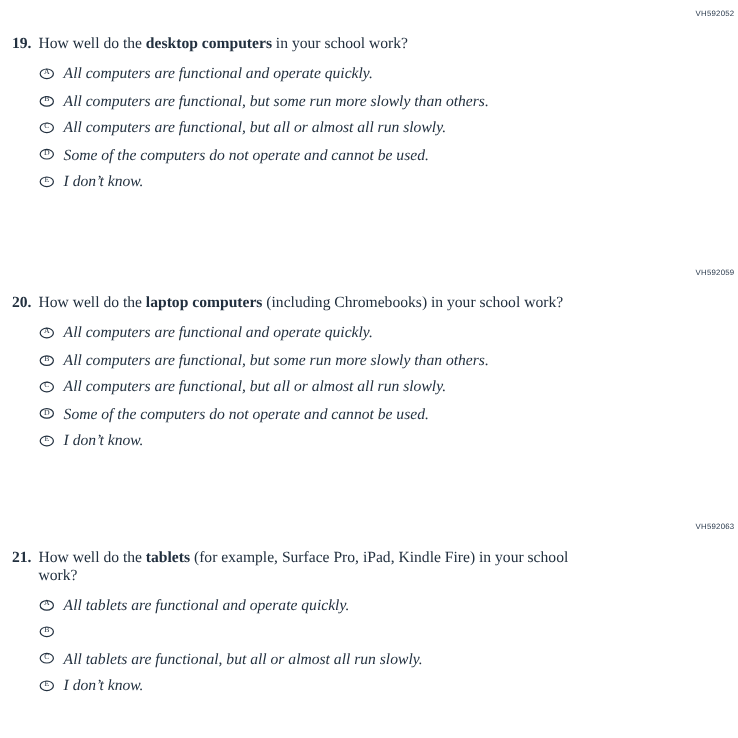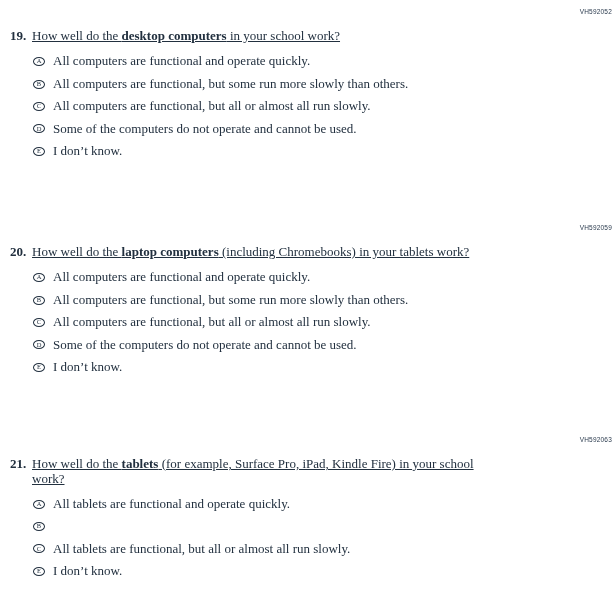--- a/index.html
+++ b/index.html
@@ -24,21 +24,20 @@
   }
   .qline{position:relative;margin-right:40px;}
   .qnum{
     position:absolute;left:10px;top:0;
     font-weight:bold;font-size:13px;line-height:14.5px;
   }
   .qtext{
     margin:0 0 0 32px;
     font-size:13px;line-height:14.5px;
     white-space:pre-wrap;
-    text-decoration:underline;
   }
   .qtext .b{font-weight:bold;}
   .options{
     list-style:none;margin:7px 0 0 0;padding:0;
   }
   .option{
     height:22.4px;
     display:flex;align-items:center;
     padding-left:33px;
   }
@@ -50,21 +49,21 @@
     display:inline-flex;align-items:center;justify-content:center;
     margin-right:8px;
     box-sizing:border-box;
     cursor:pointer;
   }
   .bl{
     font-size:6.5px;line-height:1;
     font-family:"Liberation Serif", serif;
     transform:translateY(-0.5px);
   }
-  .otext{font-size:13px;line-height:14.5px;}
+  .otext{font-size:13px;line-height:14.5px;font-style:italic;}
 </style>
 </head>
 <body>
 
 <div class="page">
 
   <section class="question-block" style="top:8px">
     <div class="item-code">VH592052</div>
     <div class="qline">
       <span class="qnum">19.</span>
@@ -101,21 +100,21 @@
           </span>
         <span class="otext">I don’t know.</span>
       </li>
     </ul>
   </section>
 
   <section class="question-block" style="top:224px">
     <div class="item-code">VH592059</div>
     <div class="qline">
       <span class="qnum">20.</span>
-      <p class="qtext"><span>How well do the </span><span class="b">laptop computers</span><span> (including Chromebooks) in your tablets work?</span></p>
+      <p class="qtext"><span>How well do the </span><span class="b">laptop computers</span><span> (including Chromebooks) in your school work?</span></p>
     </div>
     <ul class="options">
       <li class="option">
         <span class="bubble">
             <span class="bl">A</span>
           </span>
         <span class="otext">All computers are functional and operate quickly.</span>
       </li>
       <li class="option">
         <span class="bubble">

